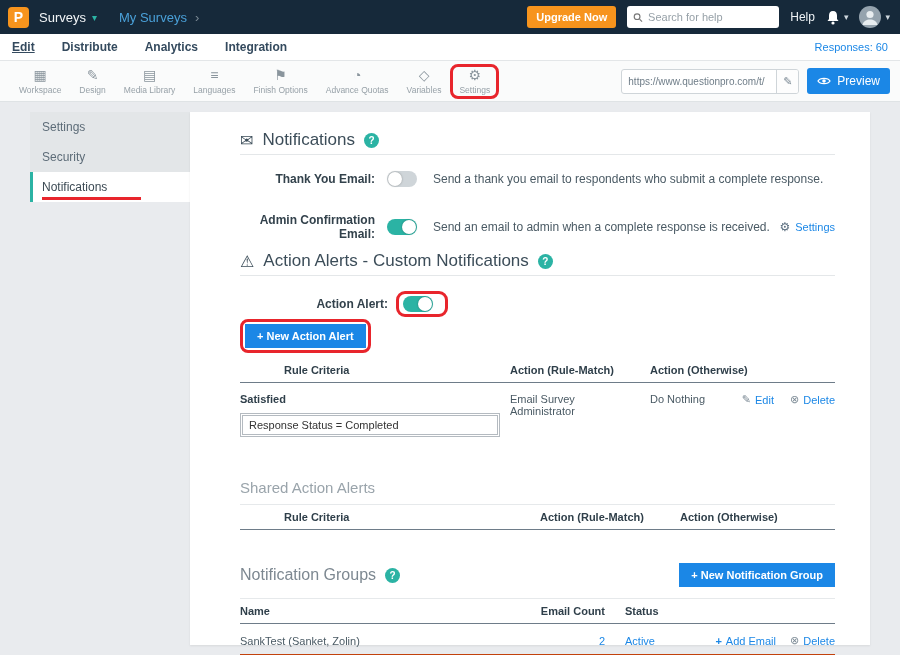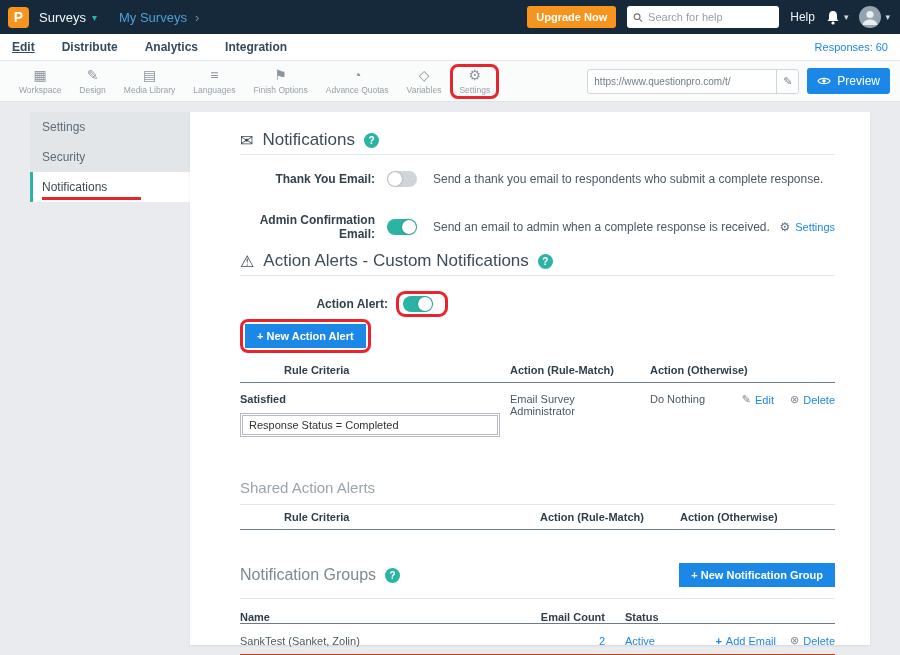--- a/index.html
+++ b/index.html
@@ -37,21 +37,21 @@
   .tab.active { text-decoration:underline; }
   .responses { margin-left:auto; color:#1b87e6; font-size:11px; }
   
   .toolbar { position:absolute; top:61px; left:0; width:900px; height:41px; background:#fafbfb;
              border-bottom:1px solid #dfe3e5; display:flex; align-items:center; padding:0 10px; }
   .tb-item { display:flex; flex-direction:column; align-items:center; justify-content:center; padding:2px 9px; cursor:pointer; }
   .tb-icon { font-size:14px; line-height:15px; height:16px; color:#8a959d; }
   .tb-label { font-size:8.5px; color:#97a1a8; margin-top:1px; white-space:nowrap; }
   .tb-item.annotated { border:3px solid #e8252c; border-radius:8px; padding:1px 6px; }
   .tb-right { margin-left:auto; display:flex; align-items:center; gap:8px; }
-  .url-box { display:flex; align-items:stretch; width:212px; height:25px; background:#fff;
+  .url-box { display:flex; align-items:stretch; width:178px; height:25px; background:#fff;
              border:1px solid #cfd5d9; border-radius:3px; overflow:hidden; }
   .url-text { flex:1; font-size:10px; color:#6f7d88; padding:6px 6px 0; white-space:nowrap; overflow:hidden; }
   .url-pencil { width:22px; border-left:1px solid #cfd5d9; display:flex; align-items:center; justify-content:center;
                 color:#7d8b96; font-size:11px; cursor:pointer; background:#fdfdfd; }
   .preview-btn { background:#1b87e6; border:none; color:#fff; font-size:12px; height:26px; border-radius:3px;
                  display:flex; align-items:center; gap:6px; padding:0 10px; cursor:pointer; font-family:inherit; }
   
   .page { position:absolute; top:102px; left:0; width:900px; height:553px; background:#e9ebee; }
   .sidebar { position:absolute; left:30px; top:10px; width:160px; }
   .side-item { height:30px; line-height:30px; padding-left:12px; font-size:12px; color:#5d6c78;
@@ -104,21 +104,21 @@
   .link { color:#1b87e6; font-size:11px; display:flex; align-items:center; gap:4px; cursor:pointer; white-space:nowrap; }
   .link .ic { color:#7d8b96; font-size:11px; }
   .link .ic.blue { color:#1b87e6; font-weight:bold; }
   .shared-title { font-size:15px; font-weight:400; color:#9aa4ab; margin:8px 0 8px; }
   .tbl2-head { position:relative; height:26px; border-top:1px solid #e6e9eb; border-bottom:1px solid #6e7c89; }
   .tbl2-head .th { top:6px; }
   .tbl2-space { height:30px; }
   .groups-bar { display:flex; align-items:center; justify-content:space-between; height:30px; margin-bottom:8px; }
   .groups-title { display:flex; align-items:center; gap:9px; font-size:16px; font-weight:400; color:#7d8891; }
   .tbl3-head { position:relative; height:26px; border-top:1px solid #e6e9eb; border-bottom:1px solid #6e7c89; }
-  .tbl3-head .th { top:12px; }
+  .tbl3-head .th { top:6px; }
   .tbl3-row { position:relative; height:32px; border-bottom:2px solid #c2410c; }
   .tbl3-row .cell { top:11px; }
   .tbl3-row .cell.n1 { color:#4a5a64; }
   .tbl3-row .cell.n2, .tbl3-row .cell.n3 { color:#1b87e6; }
   .row-links3 { position:absolute; right:0; top:10px; display:flex; gap:14px; }
   b.sel { font-style:italic; }
 </style>
 </head>
 <body>
 

